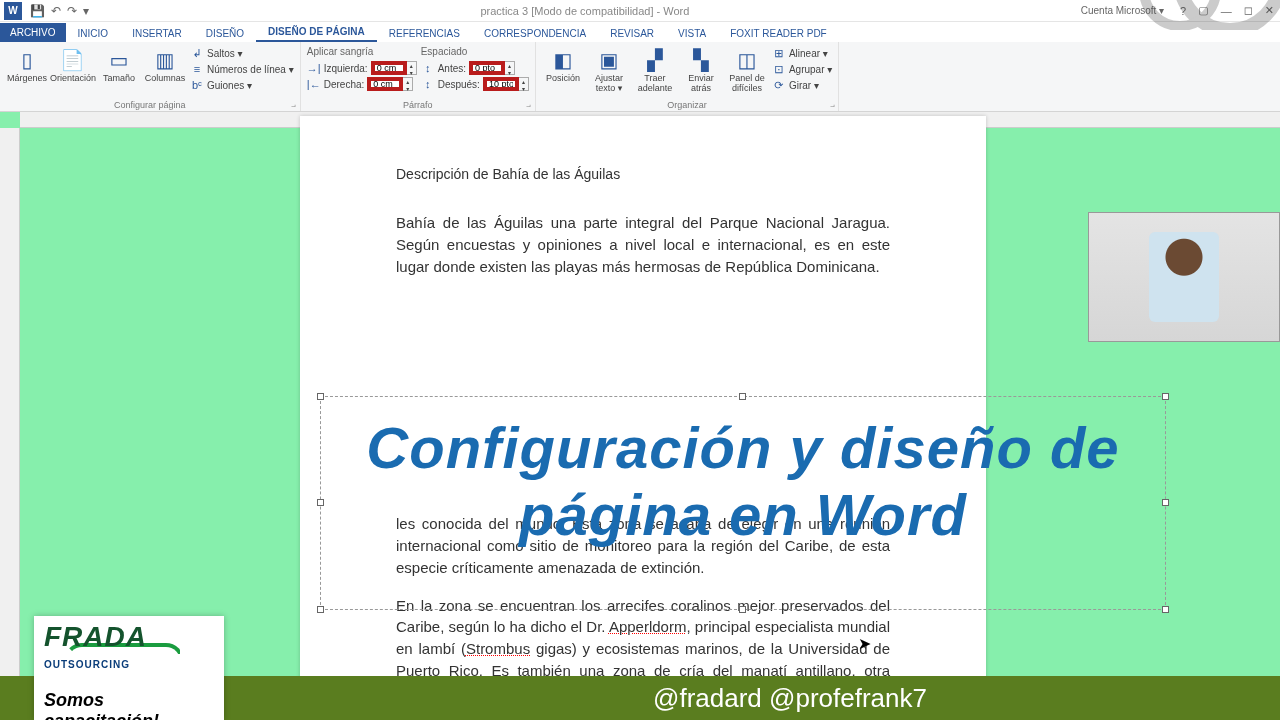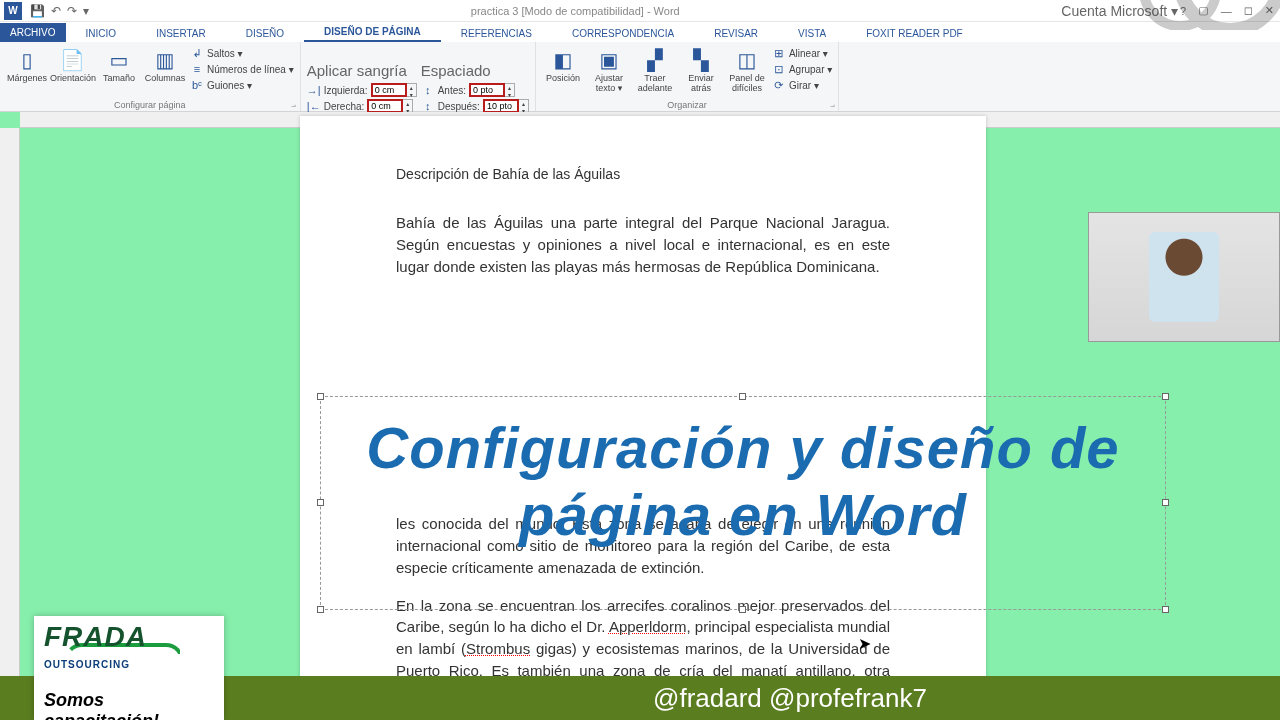--- a/index.html
+++ b/index.html
@@ -4,41 +4,41 @@
 <style>
   * { margin: 0; padding: 0; box-sizing: border-box; }
   body { font-family: "Segoe UI", Tahoma, sans-serif; font-size: 11px; background: #fff; overflow: hidden; width: 1280px; height: 720px; position: relative; }
   .titlebar { height: 22px; background: #fff; display: flex; align-items: center; color: #777; border-bottom: 1px solid #e5e5e5; }
   .titlebar .wicon { width: 18px; height: 18px; background: #2b579a; margin: 0 4px; display: flex; align-items: center; justify-content: center; color: #fff; font-weight: bold; font-size: 10px; }
   .qat { display: flex; gap: 6px; align-items: center; margin-left: 4px; }
   .qat span { color: #666; font-size: 12px; cursor: pointer; }
   .title-center { flex: 1; text-align: center; font-size: 11px; color: #888; }
   .title-right { display: flex; gap: 12px; margin-right: 6px; color: #666; align-items: center; }
   .title-right span { cursor: pointer; }
-  .acct { font-size: 14px; color: #666; margin-right: 2px; }
+  .acct { font-size: 10px; color: #666; margin-right: 16px; }
   .tabs { height: 20px; background: #fff; display: flex; align-items: flex-end; font-size: 10px; }
-  .tab { padding: 3px 20px; color: #2b579a; cursor: pointer; text-transform: uppercase; }
+  .tab { padding: 3px 12px; color: #2b579a; cursor: pointer; text-transform: uppercase; }
   .tab.archivo { background: #2b579a; color: #fff; padding: 4px 10px; }
   .tab.active { color: #2b579a; font-weight: 600; border-bottom: 2px solid #2b579a; }
   .ribbon { height: 70px; background: #f5f6f7; border-bottom: 1px solid #d4d4d4; display: flex; }
   .group { border-right: 1px solid #e1e1e1; padding: 2px 6px 0 6px; display: flex; flex-direction: column; justify-content: space-between; }
   .group-body { display: flex; gap: 4px; align-items: flex-start; flex: 1; }
   .group-label { text-align: center; font-size: 9px; color: #777; padding: 1px 0; position: relative; }
   .group-label::after { content: "⌐"; position: absolute; right: -2px; bottom: 0; font-size: 8px; color: #888; transform: rotate(180deg); }
   .bigbtn { display: flex; flex-direction: column; align-items: center; width: 42px; cursor: pointer; padding-top: 2px; }
   .bigbtn .ico { width: 28px; height: 28px; display: flex; align-items: center; justify-content: center; font-size: 20px; color: #2b579a; }
   .bigbtn .lbl { font-size: 9px; color: #444; text-align: center; line-height: 1.1; }
   .stack { display: flex; flex-direction: column; gap: 2px; font-size: 10px; color: #444; padding-top: 2px; }
   .stack .row { display: flex; align-items: center; gap: 3px; cursor: pointer; white-space: nowrap; }
   .stack .ico-s { width: 14px; height: 14px; display: inline-flex; align-items: center; justify-content: center; color: #2b579a; font-size: 11px; }
   .spin { display: inline-flex; align-items: center; }
-  .spin input { width: 36px; height: 14px; font-size: 9px; border: 2px solid #b91c1c; padding: 0 2px; }
+  .spin input { width: 36px; height: 14px; font-size: 9px; border: 4px solid #b91c1c; padding: 0 2px; }
   .spin .arr { width: 10px; height: 14px; border: 1px solid #ababab; border-left: none; font-size: 6px; display: flex; flex-direction: column; }
   .spin .arr span { flex:1; display:flex; align-items:center; justify-content:center; cursor:pointer; }
-  .hdr { font-size: 15px; color: #666; margin-bottom: 2px; margin-top: 16px; }
+  .hdr { font-size: 10px; color: #666; margin-bottom: 2px; }
   .ruler-area { background: #86efac; height: 598px; position: relative; overflow: hidden; }
   .ruler-h { position: absolute; left: 20px; right: 0; top: 0; height: 16px; background: #f0f0f0; border-bottom: 1px solid #ccc; font-size: 7px; color: #666; }
   .ruler-v { position: absolute; left: 0; top: 16px; bottom: 0; width: 20px; background: #f0f0f0; border-right: 1px solid #ccc; }
   .page { position: absolute; left: 300px; top: 4px; width: 686px; background: #fff; box-shadow: 0 0 4px rgba(0,0,0,.2); padding: 50px 96px 30px 96px; min-height: 700px; }
   .doc-h { font-size: 14px; color: #333; margin-bottom: 30px; }
   .doc-p { font-size: 15px; color: #333; text-align: justify; line-height: 1.45; margin-bottom: 16px; }
   .doc-p .u { text-decoration: underline dotted red; text-decoration-thickness: 1px; }
   .wordart-frame { position: absolute; left: 320px; top: 284px; width: 846px; height: 214px; border: 1px dashed #999; background: rgba(255,255,255,0); }
   .wordart-frame .handle { position: absolute; width: 7px; height: 7px; background: #fff; border: 1px solid #666; }
   .h-tl{top:-4px;left:-4px}.h-tr{top:-4px;right:-4px}.h-bl{bottom:-4px;left:-4px}.h-br{bottom:-4px;right:-4px}

